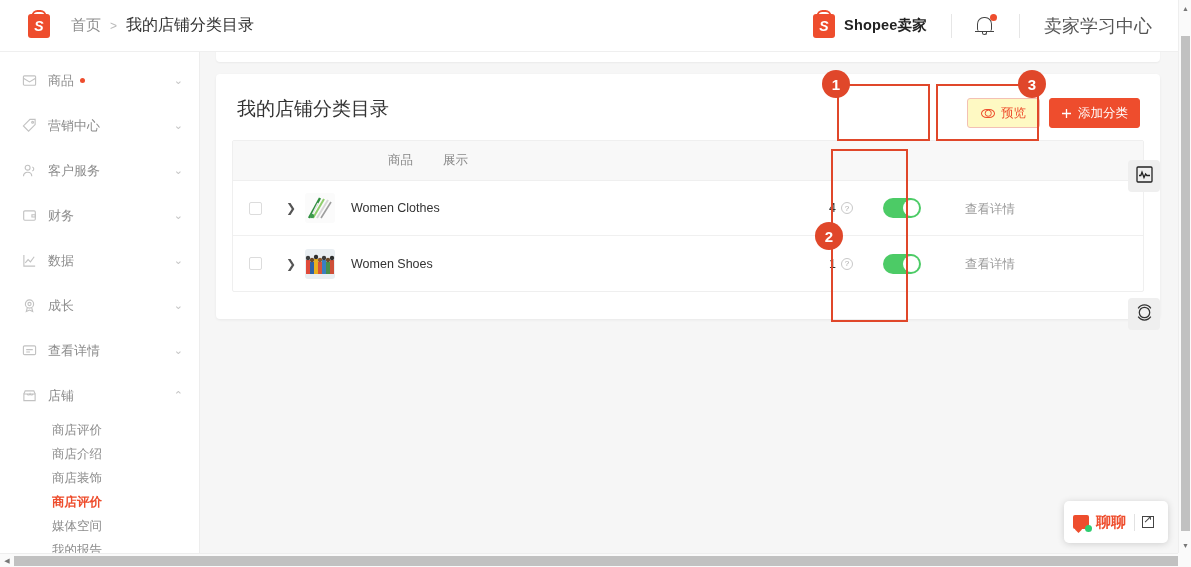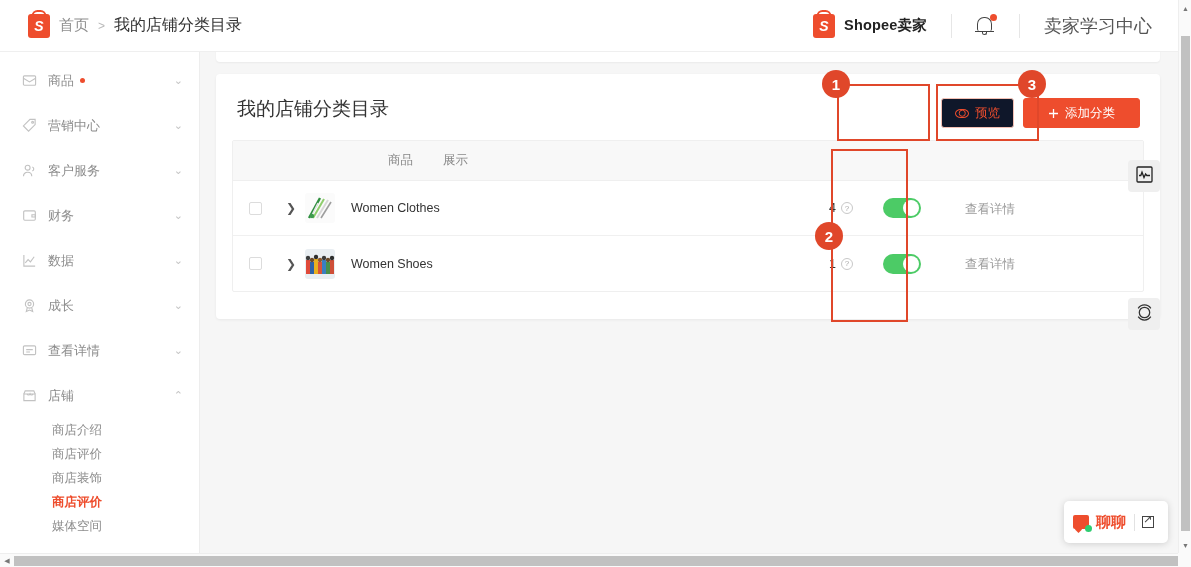--- a/index.html
+++ b/index.html
@@ -23,21 +23,21 @@
   }
   .shopee-logo:before{
     content:""; position:absolute; left:50%; top:-4px; transform:translateX(-50%);
     width:11px; height:9px; border:2px solid #ee4d2d; border-bottom:none;
     border-radius:6px 6px 0 0;
   }
   .shopee-logo span{
     position:absolute; inset:0; color:#fff; font-size:14px; font-weight:bold;
     display:flex; align-items:center; justify-content:center; font-style:italic;
   }
-  .crumb-home{ font-size:15px; color:#8f8f8f; margin-left:9px; }
+  .crumb-home{ font-size:15px; color:#8f8f8f; margin-left:21px; }
   .crumb-sep{ font-size:12px; color:#b9b9b9; margin:0 9px; }
   .crumb-current{ font-size:16px; color:#333; }
 
   .brand-right{ margin-left:auto; display:flex; align-items:center; margin-right:26px; }
   .seller-name{ font-size:14.5px; color:#222; font-weight:bold; margin-left:9px; letter-spacing:.2px;}
   .divider-v{ width:1px; height:24px; background:#e6e6e6; margin:0 24px; }
   .bell-wrap{ position:relative; width:19px; height:22px; }
   .bell{ position:absolute; left:1px; top:2px; width:15px; height:14px;
     border:1.6px solid #444; border-radius:7px 7px 2px 2px; border-bottom:none; }
   .bell:after{ content:""; position:absolute; left:-3px; top:13px; width:19px; height:1.6px; background:#444;}
@@ -83,22 +83,22 @@
     background:#fff; border-radius:4px; box-shadow:0 1px 3px rgba(0,0,0,.06);
   }
   .card-head{ position:relative; height:66px; }
   .card-title{ position:absolute; left:21px; top:22px; font-size:19px; color:#333; }
 
   .btn-row{ position:absolute; right:20px; top:24px; display:flex; align-items:center; gap:9px; }
   .btn{
     height:30px; border-radius:3px; display:flex; align-items:center; justify-content:center;
     font-size:12.5px; cursor:pointer; padding:0 13px; white-space:nowrap;
   }
-  .btn-outline{ border:1px solid #f3c0b4; color:#ee4d2d; background:#0f172a; }
-  .btn-primary{ background:#ee4d2d; color:#fff; border:1px solid #ee4d2d; padding:0 24px; }
+  .btn-outline{ border:1px solid #f3c0b4; color:#ee4d2d; background:#fef9c3; }
+  .btn-primary{ background:#ee4d2d; color:#fff; border:1px solid #ee4d2d; padding:0 11px; }
   .btn i{ font-style:normal; margin-right:6px; display:inline-flex; align-items:center; }
 
   .eye{ width:14px; height:9px; border:1.3px solid #ee4d2d; border-radius:50% 50% 50% 50%/60% 60% 60% 60%; position:relative; }
   .eye:after{ content:""; position:absolute; left:50%; top:50%; transform:translate(-50%,-50%);
     width:4.5px; height:4.5px; border:1.3px solid #ee4d2d; border-radius:50%; }
 
   
   .tbl{ position:absolute; left:16px; right:16px; top:66px; border:1px solid #efefef; border-radius:2px; }
   .tr{ display:flex; align-items:center; height:55px; border-bottom:1px solid #f0f0f0; }
   .tr:last-child{ border-bottom:none; }
@@ -284,25 +284,26 @@
           <svg viewBox="0 0 16 16" fill="none" stroke="#c2c2c2" stroke-width="1.2">
             <path d="M2 6.4h12v7H2z"></path>
             <path d="M2 6.4L3.4 3h9.2l1.4 3.4"></path>
             <path d="M5.4 6.4a1.7 1.7 0 003.2 0 1.7 1.7 0 003.2 0"></path>
           </svg>
         </span>
       <span class="nav-label">店铺</span>
       <span class="nav-chev">⌃</span>
     </div>
 
+    <div class="sub-item">商店评价</div>
     <div class="sub-item">商店介绍</div>
-    <div class="sub-item">商店评价</div>
     <div class="sub-item">商店装饰</div>
     <div class="sub-item active">商店评价</div>
     <div class="sub-item">媒体空间</div>
+    <div class="sub-item">我的报告</div>
   </div>
 
   <div class="content">
     <div class="ghost-card"></div>
 
     <div class="card">
       <div class="card-head">
         <div class="card-title">我的店铺分类目录</div>
 
         <div class="btn-row">

